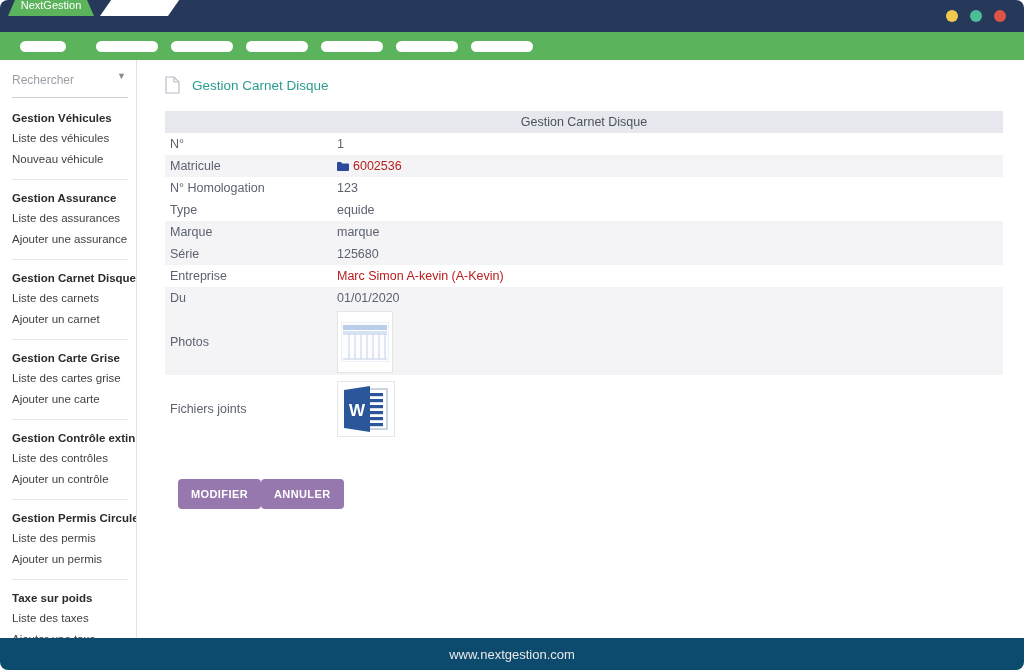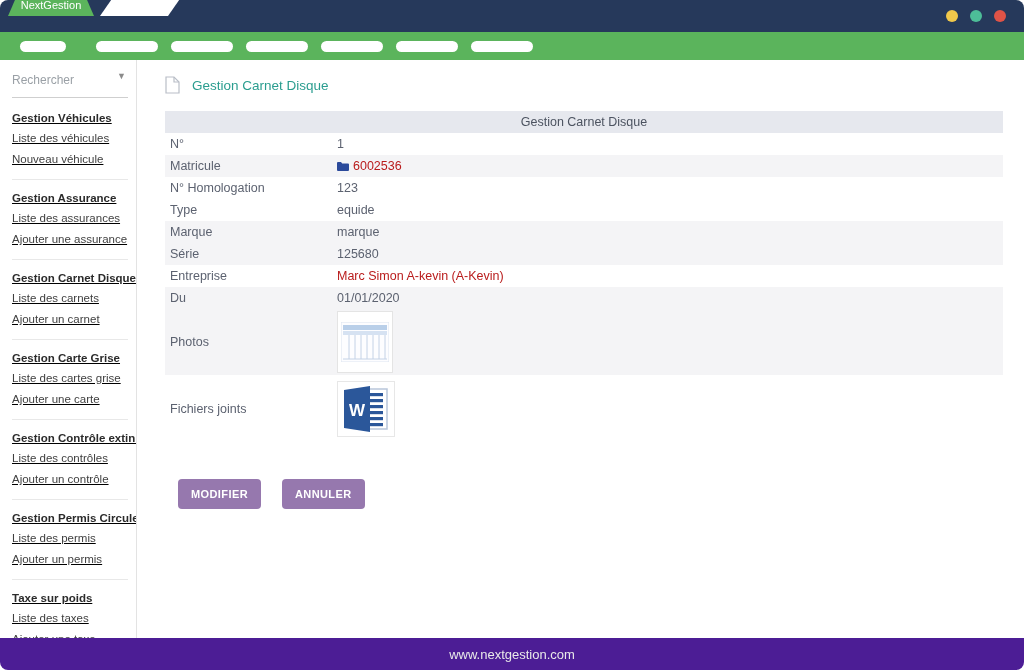--- a/index.html
+++ b/index.html
@@ -28,21 +28,21 @@
 
   
   .body { display:flex; height:578px; background:#fff; }
 
   
   .sidebar { width:137px; border-right:1px solid #e3e3e3; padding:10px 8px 0 12px; overflow:hidden; }
   .search-row { position:relative; border-bottom:1px solid #cfcfcf; padding-bottom:9px; margin-bottom:2px; }
   .search-input { border:none; outline:none; width:100px; font-size:12px; color:#555; font-family:"Liberation Sans", sans-serif; background:transparent; }
   .search-input::placeholder { color:#9aa0a6; }
   .search-caret { position:absolute; right:2px; top:1px; color:#8b8b8b; font-size:9px; }
-  .side-section { padding:9px 0 5px 0; border-bottom:1px solid #e8e8e8;text-decoration:underline; }
+  .side-section { padding:9px 0 5px 0; border-bottom:1px solid #e8e8e8; }
   .side-section:last-child { border-bottom:none; }
   .side-title { font-size:11.5px; font-weight:bold; color:#2b2b2b; margin:3px 0 8px 0; white-space:nowrap; }
   .side-item { font-size:11.5px; color:#3f3f3f; margin:0 0 9px 0; white-space:nowrap; cursor:pointer; }
 
   
   .main { flex:1; padding:16px 21px 0 28px; }
   .page-head { display:flex; align-items:center; margin-bottom:17px; }
   .doc-icon { width:15px; height:18px; margin-right:12px; }
   .page-title { font-size:13.5px; color:#2a9d8f; }
 
@@ -55,24 +55,24 @@
   .dlink { color:#b91c1c; cursor:pointer; }
   .folder-ic { display:inline-block; vertical-align:-1px; margin-right:4px; }
 
   .photo-row { min-height:66px; }
   .thumb-box { width:56px; height:62px; background:#fff; border:1px solid #e4e4e4; display:flex; align-items:center; justify-content:center; margin:2px 0; }
   .file-row { min-height:67px; }
   .word-box { width:58px; height:56px; background:#fff; border:1px solid #e7e7e7; display:flex; align-items:center; justify-content:center; margin:5px 0; }
 
   .btn-row { margin:37px 0 0 13px; display:flex; }
   .btn { background:#9678ae; color:#fff; border:none; border-radius:4px; font-family:"Liberation Sans", sans-serif;
-         font-size:11px; font-weight:bold; letter-spacing:.4px; padding:9px 13px; margin-right:21px; cursor:pointer; }
-
-  
-  .footer { height:32px; background:#4c1d95; color:#e9e9e9; font-size:13px; display:flex; align-items:center; justify-content:center; }
+         font-size:11px; font-weight:bold; letter-spacing:.4px; padding:9px 13px; cursor:pointer; }
+
+  
+  .footer { height:32px; background:#0c4a6e; color:#e9e9e9; font-size:13px; display:flex; align-items:center; justify-content:center; }
 </style>
 </head>
 <body>
 
 <div class="window">
 
   <div class="titlebar">
     <div class="tabs">
       <div class="tab-brand">
         <span>NextGestion</span>

